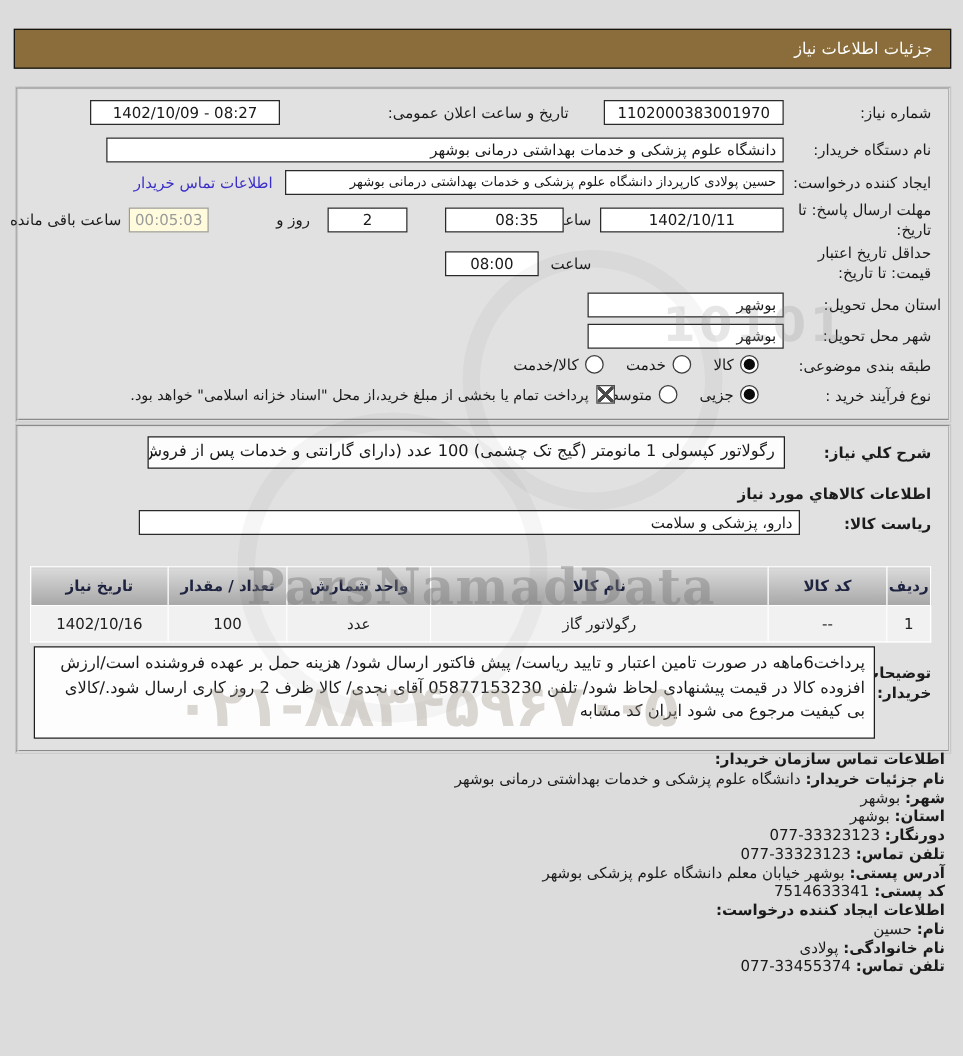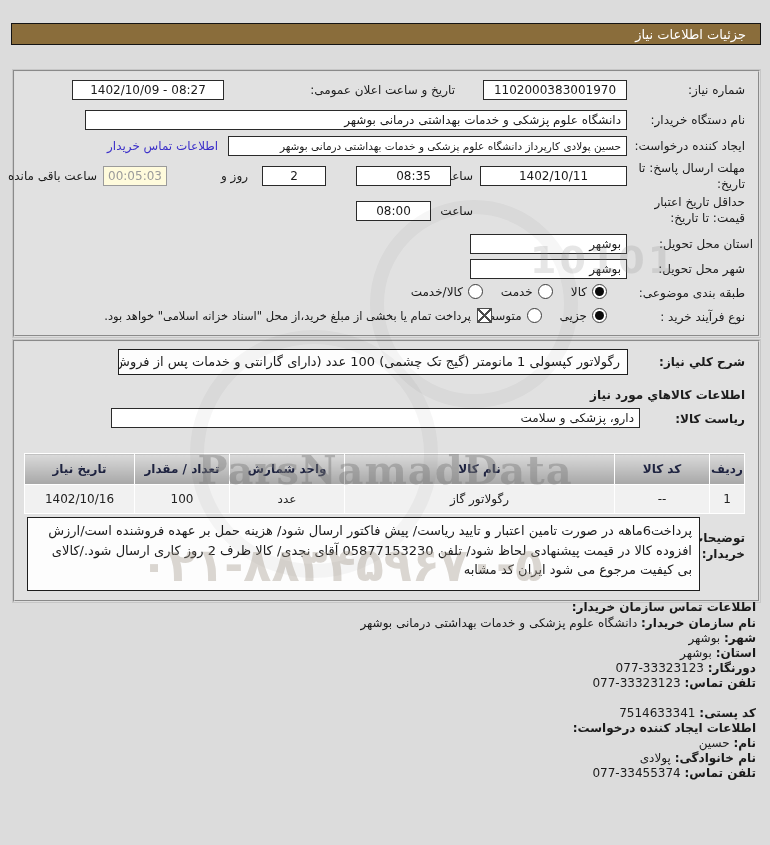--- a/index.html
+++ b/index.html
@@ -1,21 +1,21 @@
 <!DOCTYPE html>
 <html lang="fa" dir="rtl"><head>
 <meta charset="utf-8">
 <style>
   html,body{margin:0;padding:0;}
   body{width:770px;height:845px;background:#dcdcdc;font-family:"DejaVu Sans",sans-serif;
        font-size:12px;color:#1a1a1a;direction:rtl;position:relative;overflow:hidden;}
   #screen{position:absolute;inset:0;width:770px;height:845px;}
 
   
-  .title-bar{position:absolute;top:23px;right:9px;left:11px;height:22px;background:#8a6d3b;
+  .title-bar{position:absolute;top:23px;right:9px;left:11px;height:32px;background:#8a6d3b;
              border:1px solid #141414;color:#fff;display:flex;align-items:center;
              padding:0 14px;font-size:13px;box-sizing:border-box;}
 
   
   .panel{position:absolute;border:2px groove #dedede;background:#e1e1e1;
          box-shadow:0 0 0 1px #c7c7c7;}
   #panel1{top:70px;right:10px;left:13px;height:263px;}
   #panel2{top:340px;right:10px;left:13px;height:258px;}
 
   .lbl{position:absolute;color:#1c1c1c;white-space:nowrap;}
@@ -180,25 +180,26 @@
         <td>100</td>
         <td>1402/10/16</td>
       </tr>
     </tbody>
   </table>
 
   <span class="lbl wrap b" style="top:530px;right:25px;width:72px;">توضیحات خریدار:</span>
   <div class="descbox" style="top:517px;right:70px;left:27px;height:66px;">پرداخت6ماهه در صورت تامین اعتبار و تایید ریاست/ پیش فاکتور ارسال شود/ هزینه حمل بر عهده فروشنده است/ارزش افزوده کالا در قیمت پیشنهادی لحاظ شود/ تلفن 05877153230 آقای نجدی/ کالا ظرف 2 روز کاری ارسال شود./کالای بی کیفیت مرجوع می شود ایران کد مشابه</div>
 
   <div class="cline b" style="top:600px;">اطلاعات تماس سازمان خریدار:</div>
-  <div class="cline" style="top:616px;"><b>نام سازمان خریدار:</b> <span>دانشگاه علوم پزشکی و خدمات بهداشتی درمانی بوشهر</span></div>
+  <div class="cline" style="top:616px;"><b>نام جزئیات خریدار:</b> <span>دانشگاه علوم پزشکی و خدمات بهداشتی درمانی بوشهر</span></div>
   <div class="cline" style="top:631px;"><b>شهر:</b> <span>بوشهر</span></div>
   <div class="cline" style="top:646px;"><b>استان:</b> <span>بوشهر</span></div>
   <div class="cline" style="top:661px;"><b>دورنگار:</b> <span>33323123-077</span></div>
   <div class="cline" style="top:676px;"><b>تلفن تماس:</b> <span>33323123-077</span></div>
+  <div class="cline" style="top:691px;"><b>آدرس پستی:</b> <span>بوشهر خیابان معلم دانشگاه علوم پزشکی بوشهر</span></div>
   <div class="cline" style="top:706px;"><b>کد پستی:</b> <span>7514633341</span></div>
 
   <div class="cline b" style="top:721px;">اطلاعات ایجاد کننده درخواست:</div>
   <div class="cline" style="top:736px;"><b>نام:</b> <span>حسین</span></div>
   <div class="cline" style="top:751px;"><b>نام خانوادگی:</b> <span>پولادی</span></div>
   <div class="cline" style="top:766px;"><b>تلفن تماس:</b> <span>33455374-077</span></div>
 
   <div class="wm" id="wm-digits">10101</div>
   <div class="wm" id="wm-brand">ParsNamadData</div>
   <div class="wm" id="wm-phone">۰۲۱-۸۸۳۴۵۹۶۷۰-۵</div>

